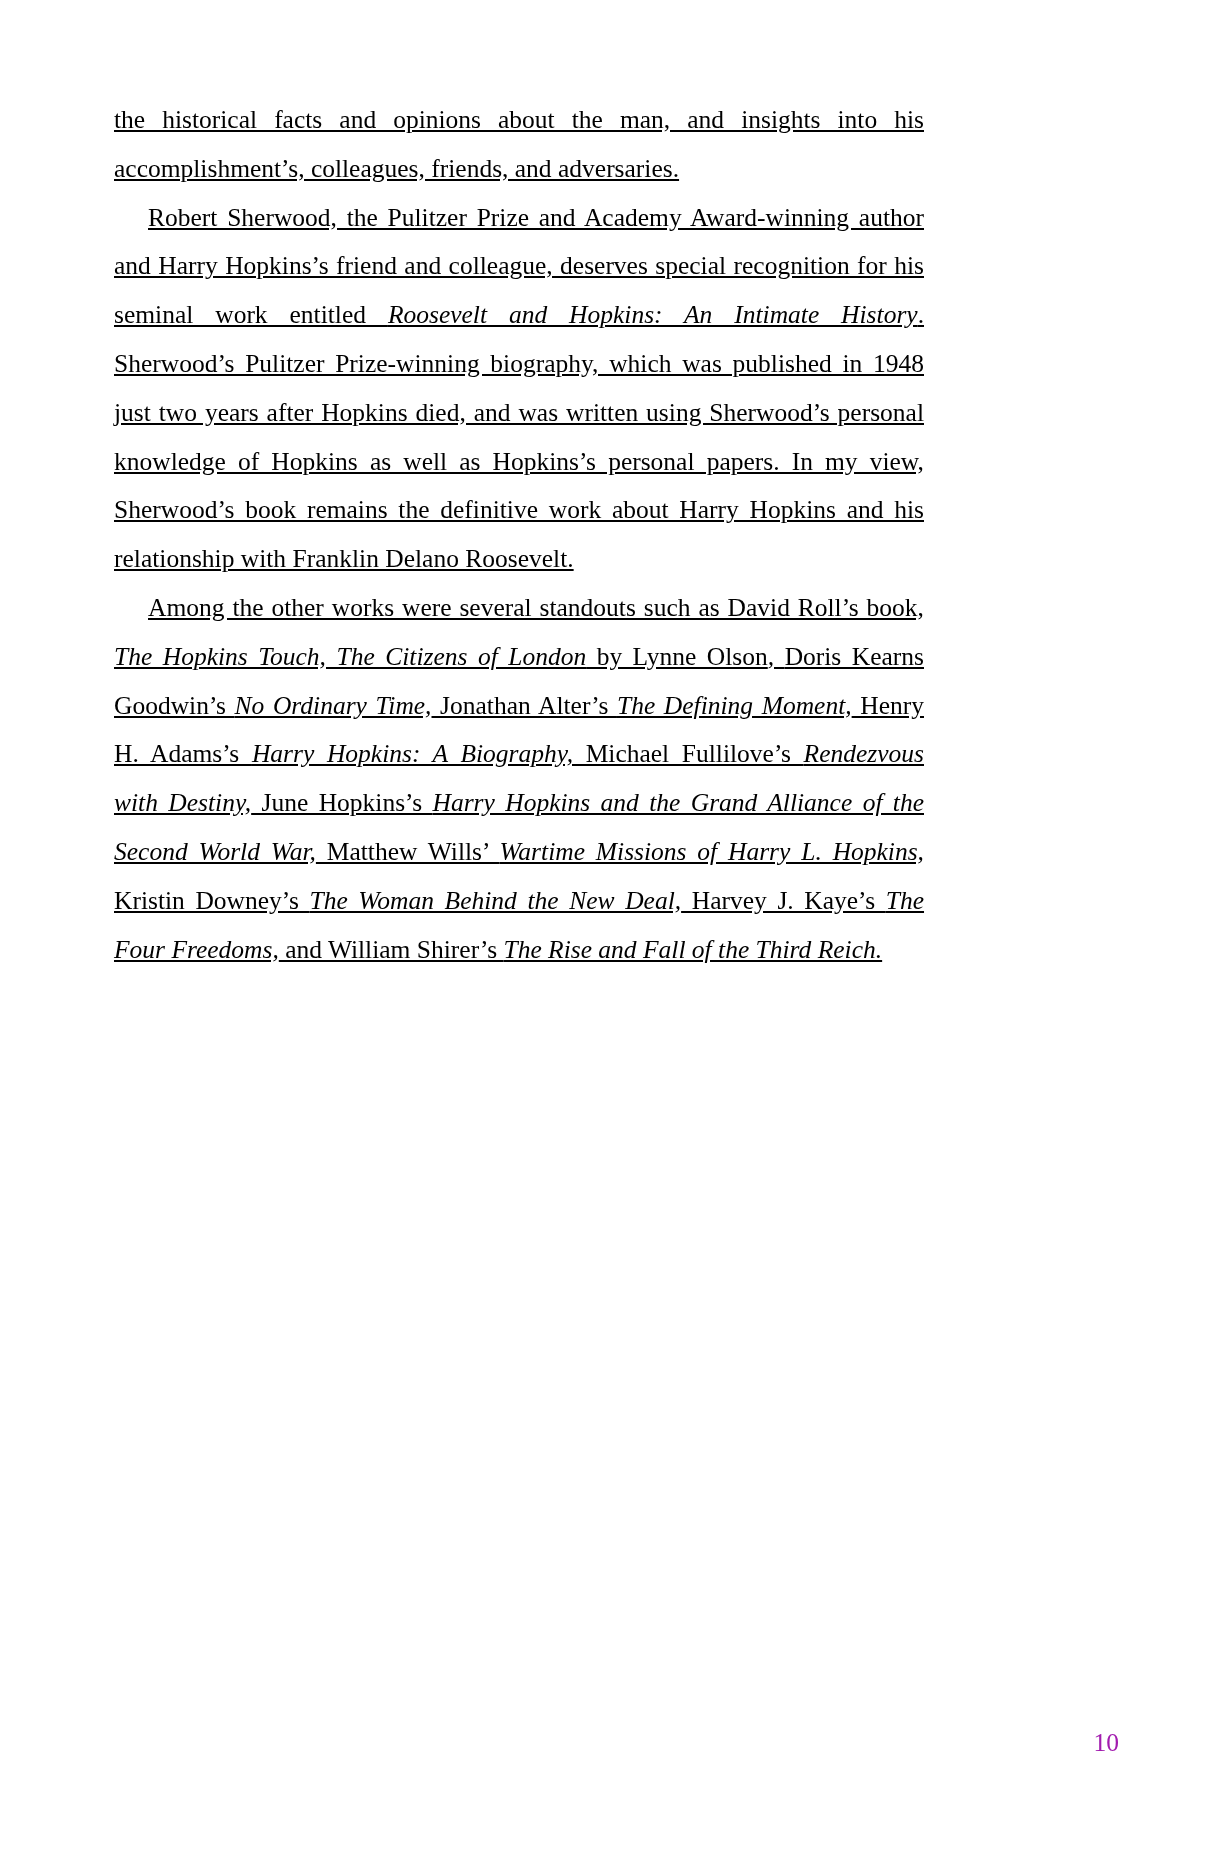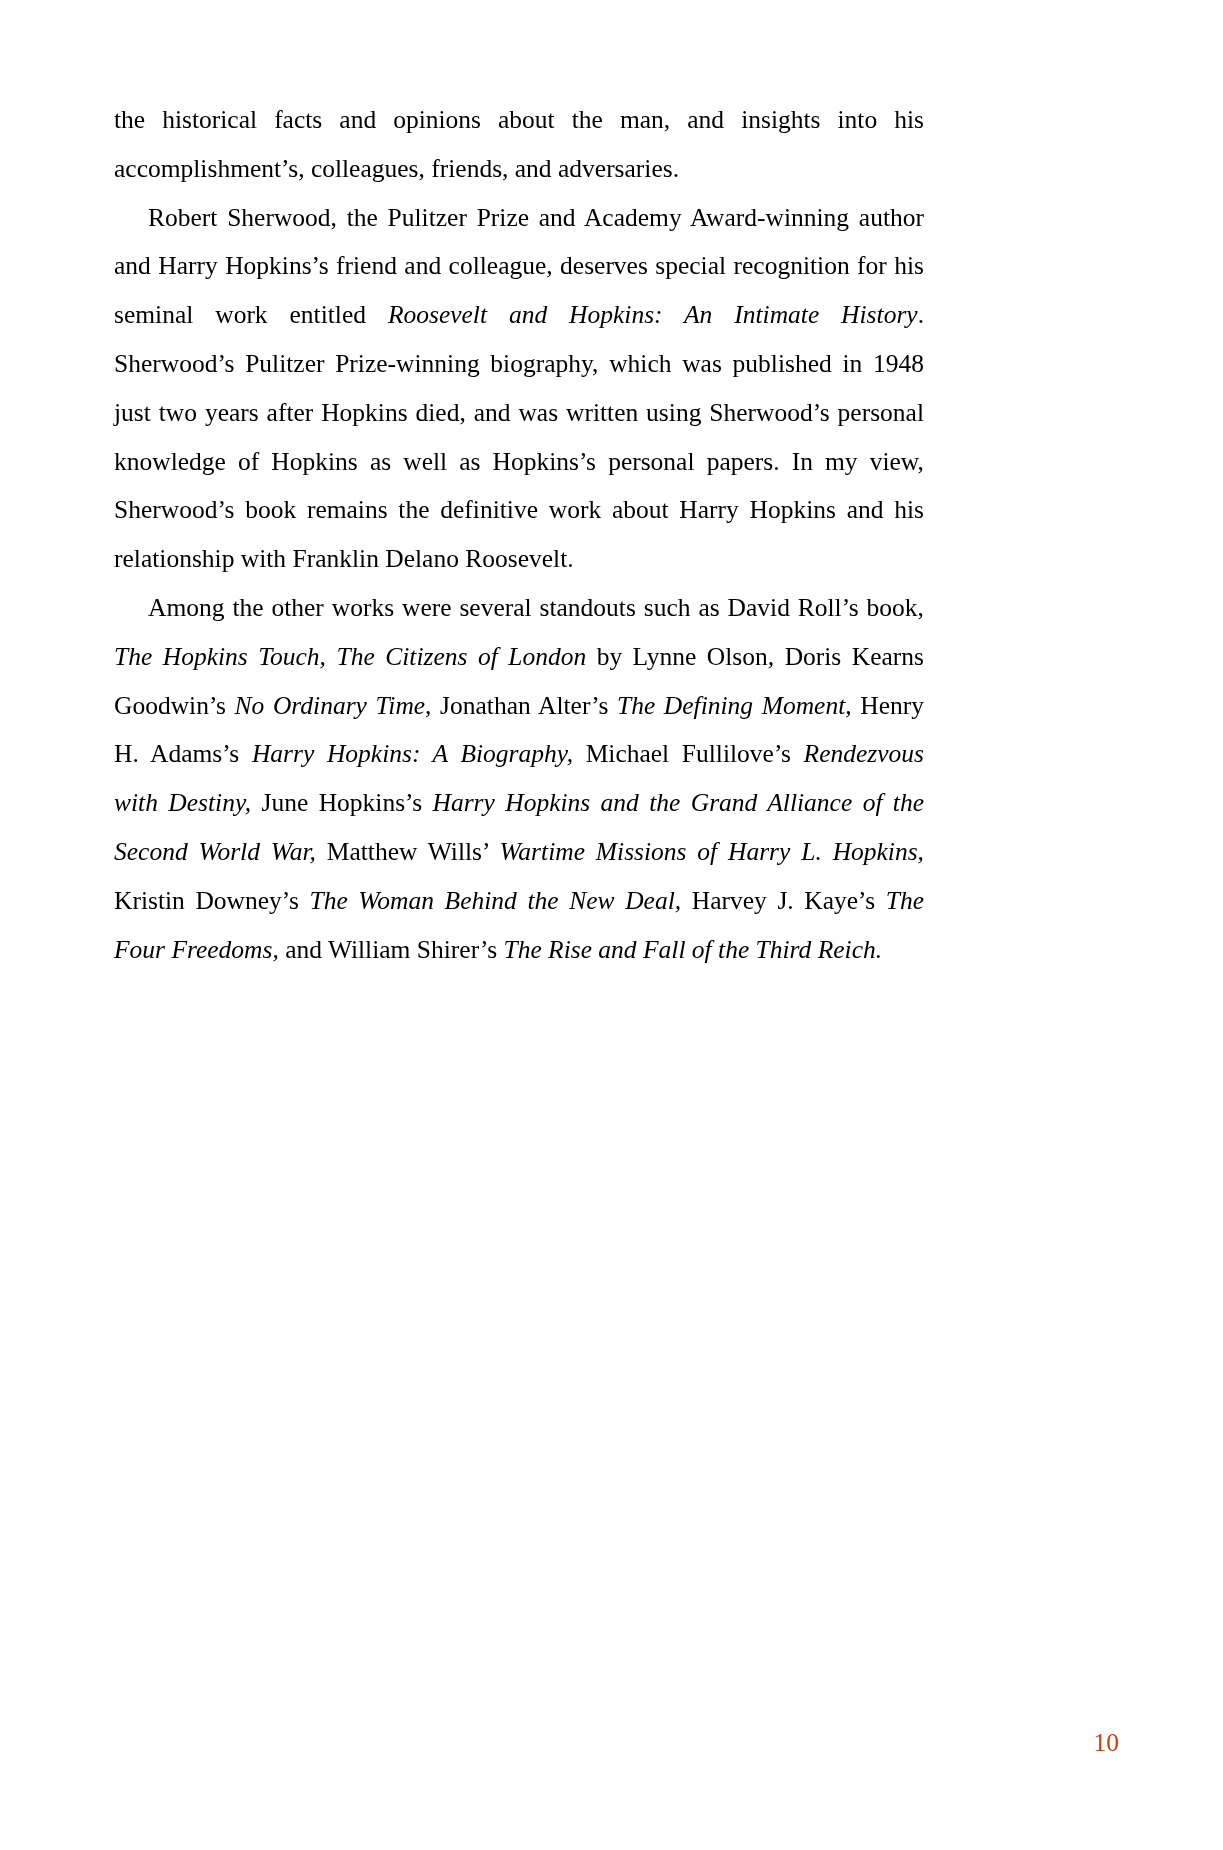--- a/index.html
+++ b/index.html
@@ -24,36 +24,37 @@
   }
   .para {
     font-family: "Liberation Serif", "DejaVu Serif", serif;
     font-size: 25.5px;
     line-height: 48.8px;
     color: #000000;
     text-align: justify;
     text-justify: inter-word;
     margin: 0;
     hyphens: none;
+    text-decoration: underline;
     -webkit-hyphens: none;
   }
   .para.indented {
     text-indent: 34px;
   }
   .para .ital {
     font-style: italic;
   }
   .page-number {
     position: absolute;
     right: 104px;
     bottom: 95px;
     font-family: "Liberation Serif", "DejaVu Serif", serif;
     font-size: 25.5px;
     line-height: 1;
-    color: #c2410c;
+    color: #a21caf;
     text-align: right;
   }
 </style>
 </head>
 <body>
 
 <div class="page">
 
   <div class="text-column">
 

